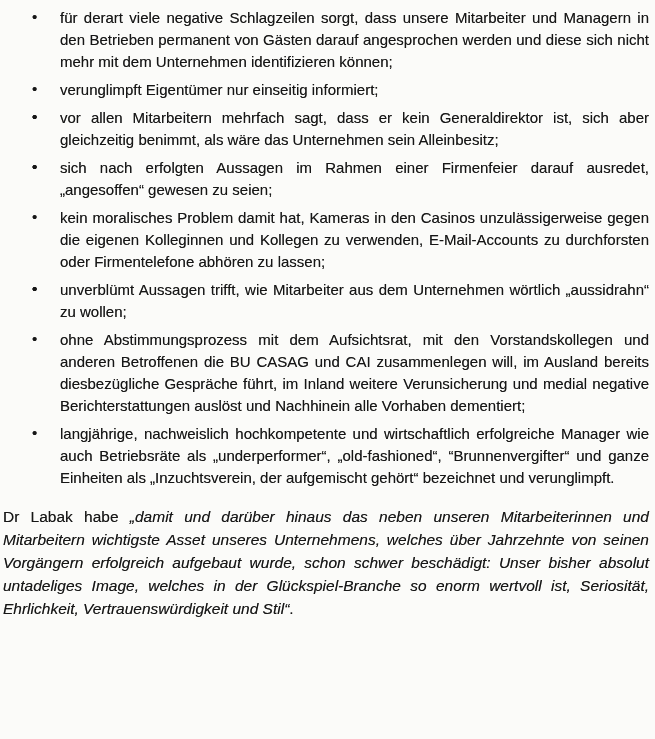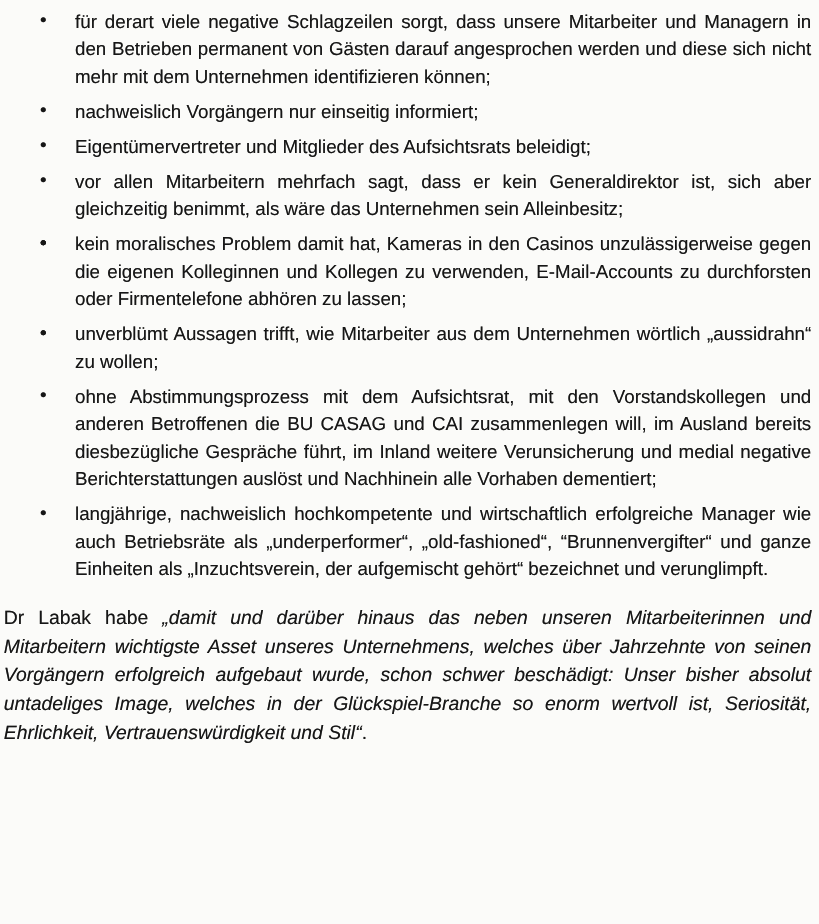--- a/index.html
+++ b/index.html
@@ -55,35 +55,35 @@
 
 <div class="page">
 
   <ul class="bullet-list">
     <li>
       <span class="bullet">•</span>
       <span class="text">für derart viele negative Schlagzeilen sorgt, dass unsere Mitarbeiter und Managern in den Betrieben permanent von Gästen darauf angesprochen werden und diese sich nicht mehr mit dem Unternehmen identifizieren können;</span>
     </li>
     <li>
       <span class="bullet">•</span>
-      <span class="text">nachweislich Vorgängern nur einseitig informiert;</span>
+      <span class="text">verunglimpft Eigentümer nur einseitig informiert;</span>
     </li>
     <li>
       <span class="bullet">•</span>
-      <span class="text">Eigentümervertreter und Mitglieder des Aufsichtsrats beleidigt;</span>
     </li>
     <li>
       <span class="bullet">•</span>
       <span class="text">vor allen Mitarbeitern mehrfach sagt, dass er kein Generaldirektor ist, sich aber gleichzeitig benimmt, als wäre das Unternehmen sein Alleinbesitz;</span>
     </li>
     <li>
       <span class="bullet">•</span>
     </li>
     <li>
       <span class="bullet">•</span>
+      <span class="text">sich nach erfolgten Aussagen im Rahmen einer Firmenfeier darauf ausredet, „angesoffen“ gewesen zu seien;</span>
     </li>
     <li>
       <span class="bullet">•</span>
       <span class="text">kein moralisches Problem damit hat, Kameras in den Casinos unzulässigerweise gegen die eigenen Kolleginnen und Kollegen zu verwenden, E-Mail-Accounts zu durchforsten oder Firmentelefone abhören zu lassen;</span>
     </li>
     <li>
       <span class="bullet">•</span>
     </li>
     <li>
       <span class="bullet">•</span>

